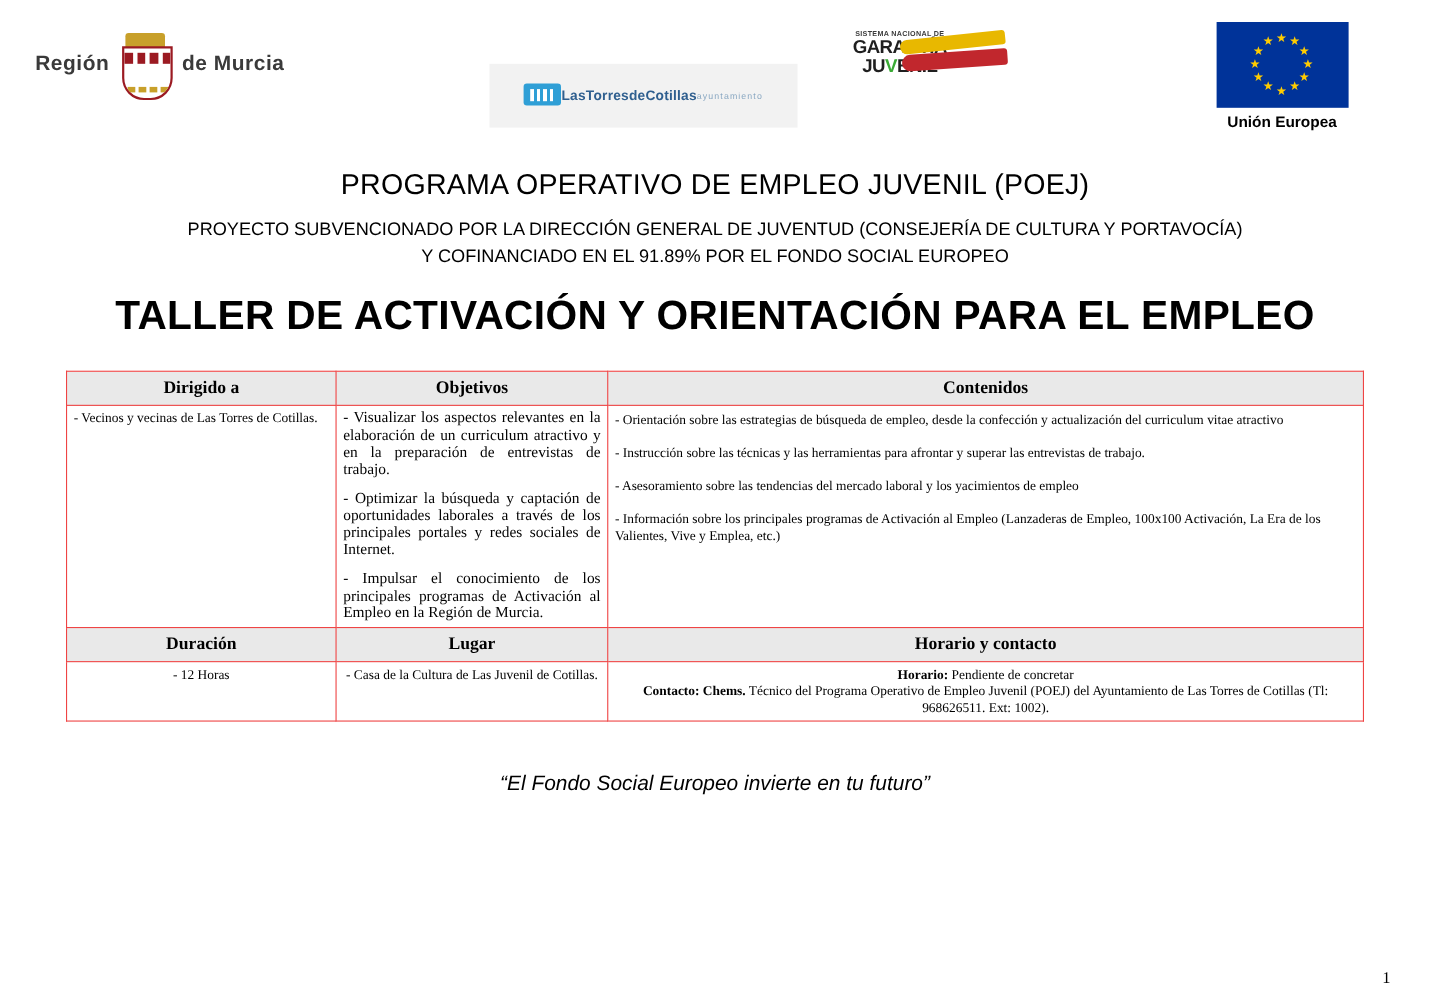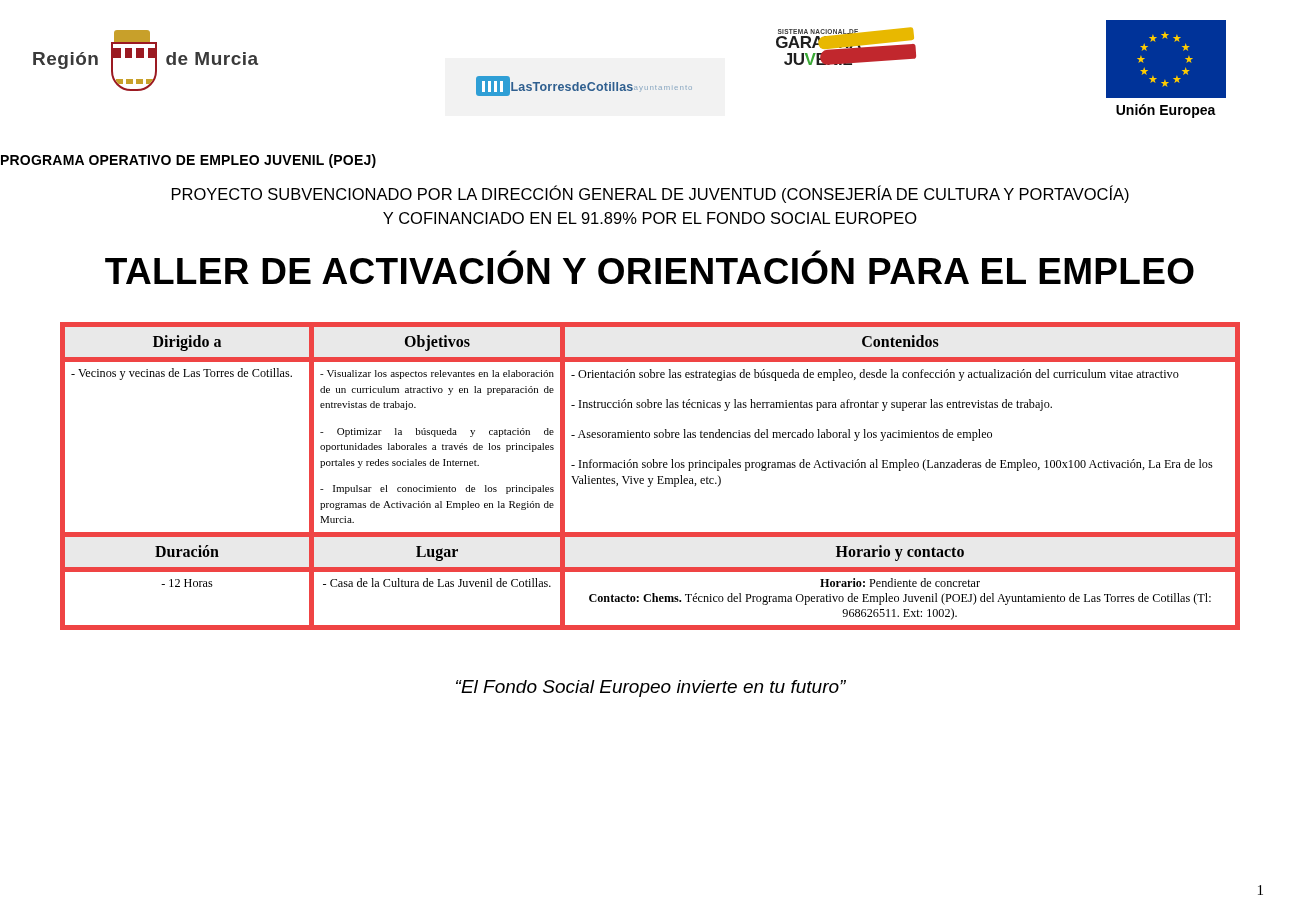--- a/index.html
+++ b/index.html
@@ -193,23 +193,23 @@
   }
   .logo-ue .label {
     font-size: 14px;
     font-weight: bold;
     margin-top: 4px;
     color: #000;
   }
 
   
   .title-main {
-    text-align: left;
-    font-size: 14px;
-    font-weight: bold;
+    text-align: center;
+    font-size: 26px;
+    font-weight: normal;
     margin: 22px 0 0 0;
     letter-spacing: .2px;
   }
   .subtitle {
     text-align: center;
     font-size: 16.5px;
     line-height: 24px;
     margin: 14px 30px 0 30px;
   }
   .title-big {
@@ -226,42 +226,42 @@
     margin: 26px auto 0;
     width: 1180px;
   }
   table.info {
     width: 100%;
     border-collapse: collapse;
     font-family: "Liberation Serif", serif;
     table-layout: fixed;
   }
   table.info td, table.info th {
-    border: 5px solid #ef4444;
+    border: 1px solid #ef4444;
     vertical-align: top;
     padding: 4px 6px;
   }
   table.info th {
     background: #e9e9e9;
     text-align: center;
     font-size: 16px;
     font-weight: bold;
     padding: 6px 4px;
     vertical-align: middle;
   }
   .col1 { width: 236px; }
   .col2 { width: 238px; }
 
   .cell-left {
     font-size: 12.2px;
     line-height: 15px;
     vertical-align: middle;
   }
   .cell-obj {
-    font-size: 11px;
+    font-size: 14px;
     line-height: 15.5px;
     text-align: justify;
     vertical-align: middle;
     margin-left: 33px;
   }
   .cell-obj p { margin: 0 0 11px 0; }
   .cell-obj p:last-child { margin-bottom: 0; }
 
   .cell-cont {
     font-size: 12.2px;

